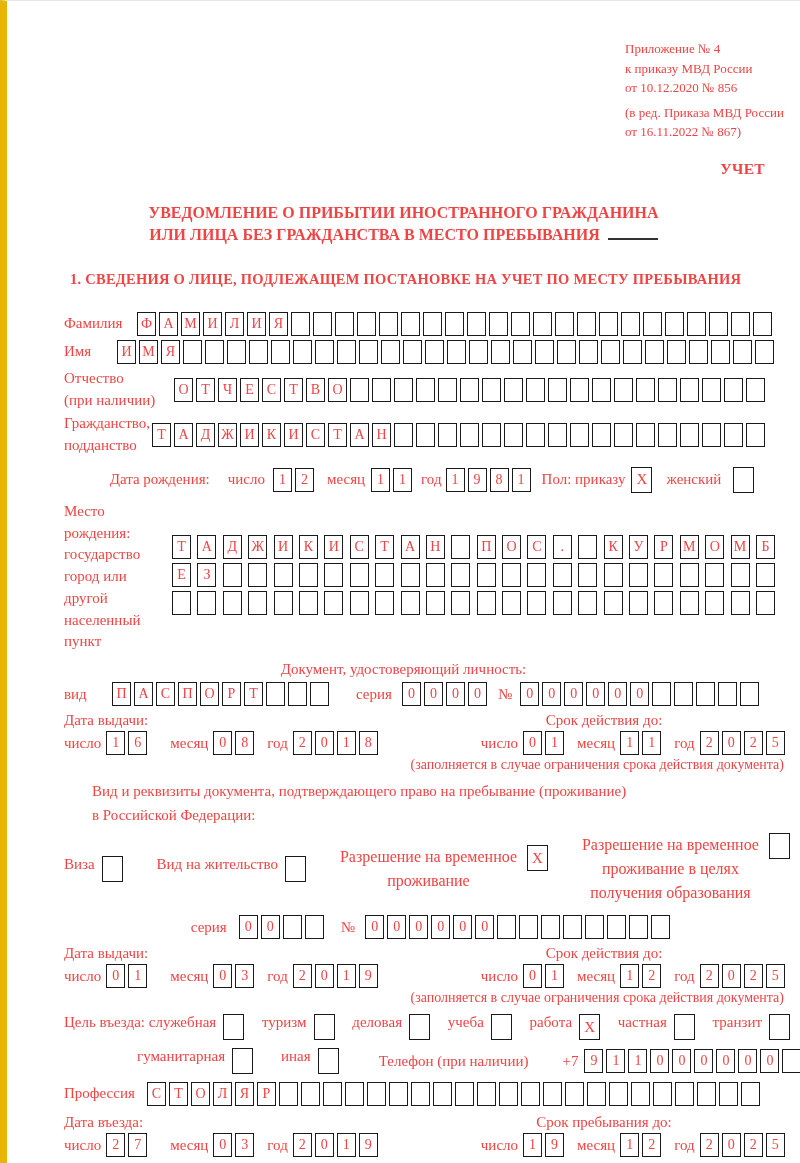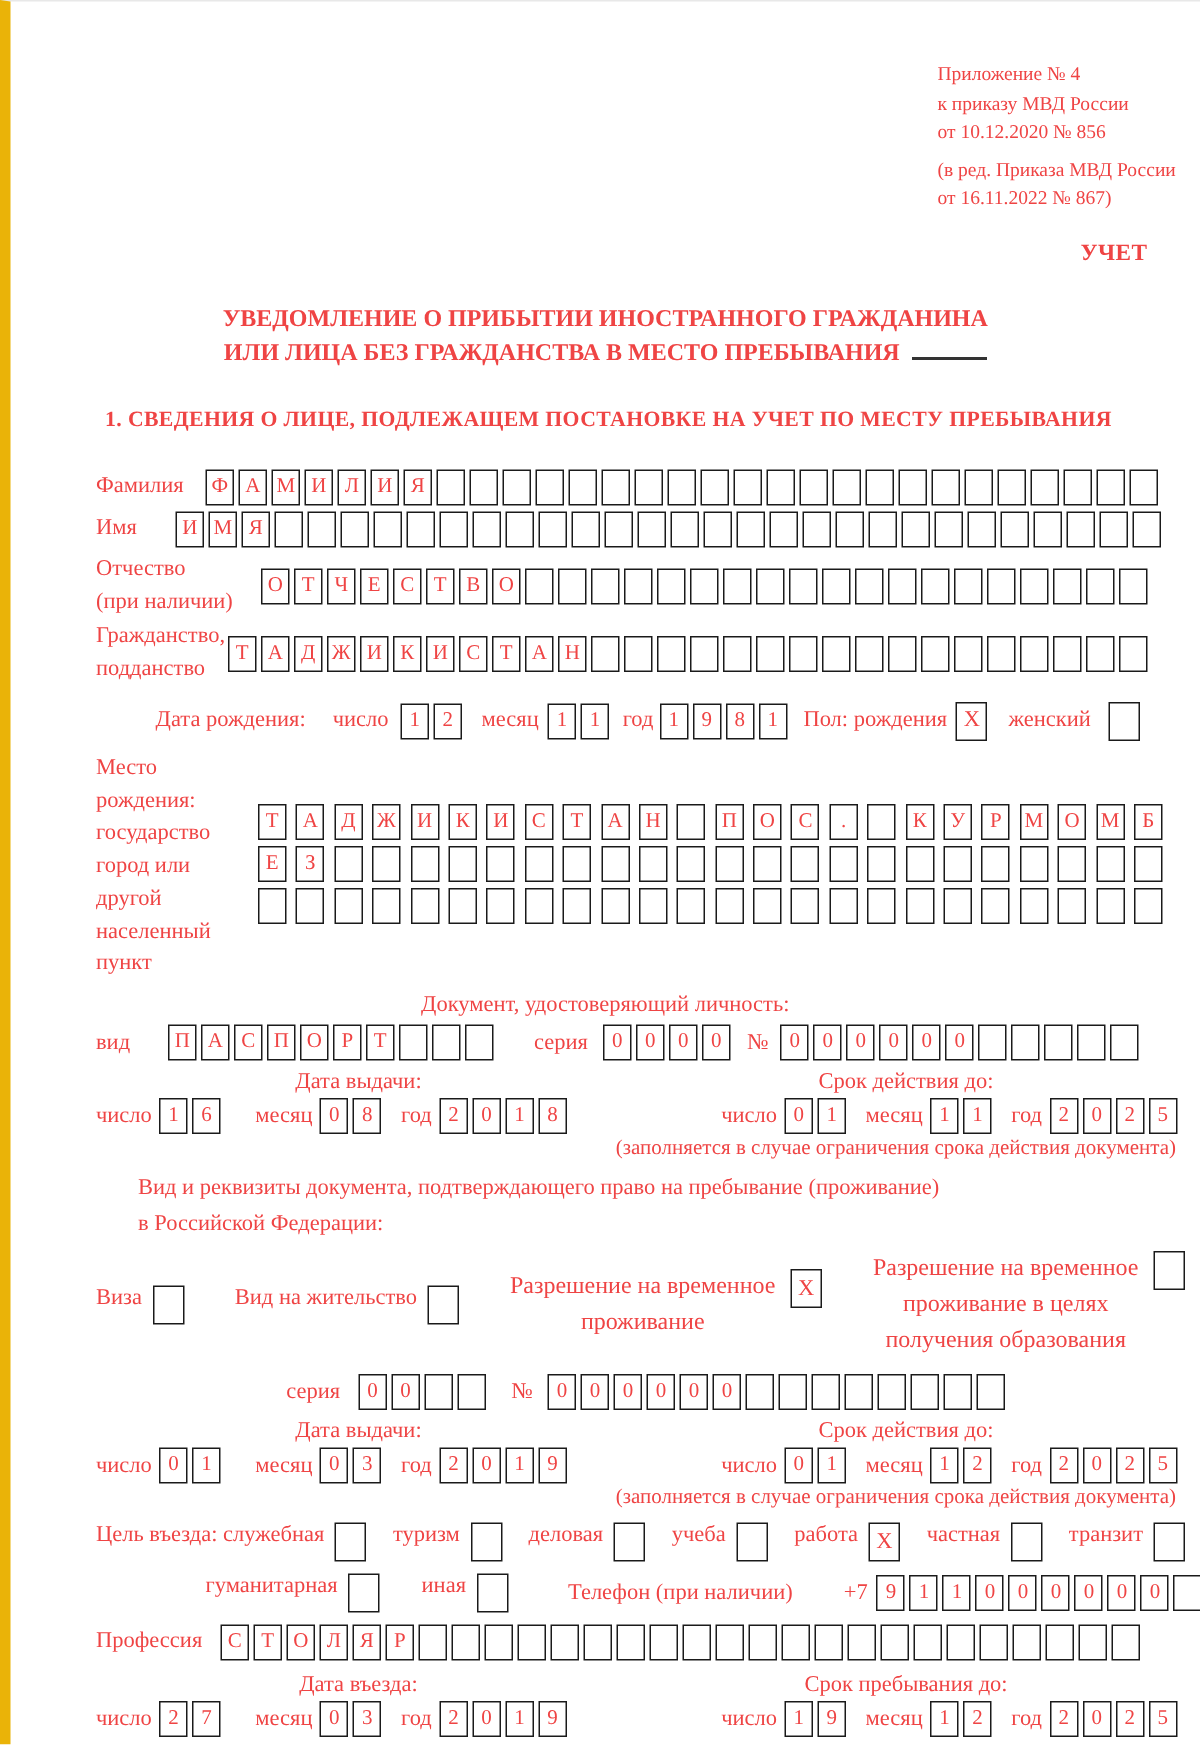--- a/index.html
+++ b/index.html
@@ -27,21 +27,21 @@
   .wide .cell{margin-right:6.4px;}
   .chk{
     flex:none;width:21px;height:26px;box-sizing:border-box;border:1.6px solid #1a1a1a;
     display:inline-flex;align-items:center;justify-content:center;font-size:15px;background:#fff;
   }
   .stack > .boxes{margin-bottom:4px;}
   .dg{display:flex;align-items:center;}
   .dg .lbl{margin-right:5px;}
   .dg .boxes{margin-right:10px;}
   .dhead{display:flex;margin-left:57px;font-size:15px;}
-  .dhead .l{width:350px;text-align:center;}
+  .dhead .l{width:350px;text-align:left;}
   .dhead .r{width:300px;text-align:center;margin-left:40px;}
   .note{padding-right:16px;text-align:right;font-size:14px;}
   .plain{margin-left:85px;font-size:15px;line-height:1.6;}
   .sechead{margin-top:8px;text-align:center;font-weight:normal;font-size:15px;}
   .mt2{margin-top:2px;}.mt4{margin-top:4px;}.mt6{margin-top:6px;}.mt8{margin-top:8px;}
   .mt10{margin-top:10px;justify-content:center;}.mt24{margin-top:24px;}.gap10{margin-left:10px;}
   .multiline{text-align:center;line-height:1.5;}
   .between{justify-content:space-between;margin-right:10px;}
   .pair{display:flex;align-items:flex-start;}
   .pair .lbl{margin-right:7px;}
@@ -226,21 +226,21 @@
         <span class="cell">1</span>
         <span class="cell">1</span>
       </span>
     <span class="lbl" style="margin-left:6px;margin-right:4px">год</span>
     <span class="boxes">
         <span class="cell">1</span>
         <span class="cell">9</span>
         <span class="cell">8</span>
         <span class="cell">1</span>
       </span>
-    <span class="lbl" style="margin-left:8px;margin-right:6px">Пол: рождения</span>
+    <span class="lbl" style="margin-left:8px;margin-right:6px">Пол: приказу</span>
     <span class="chk">X</span>
     <span class="lbl" style="margin-left:14px;margin-right:12px">женский</span>
     <span class="chk"></span>
   </div>
 
   <div class="frow mt8">
     <div class="lblcol" style="width:108px">
       <div>Место рождения:</div>
       <div>государство</div>
       <div>город или другой</div>

